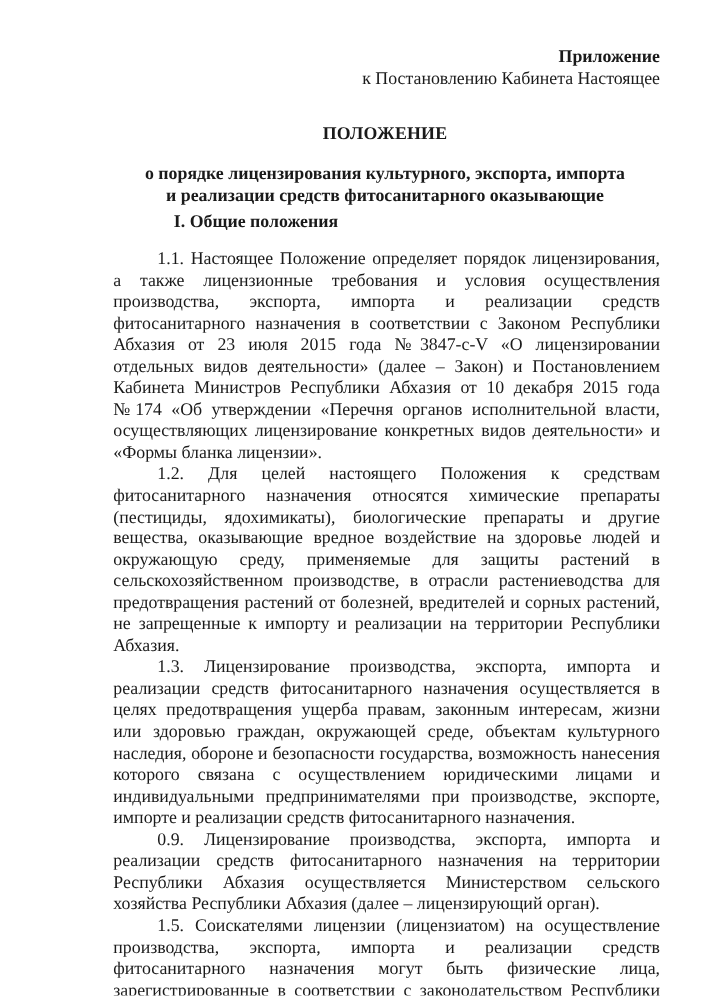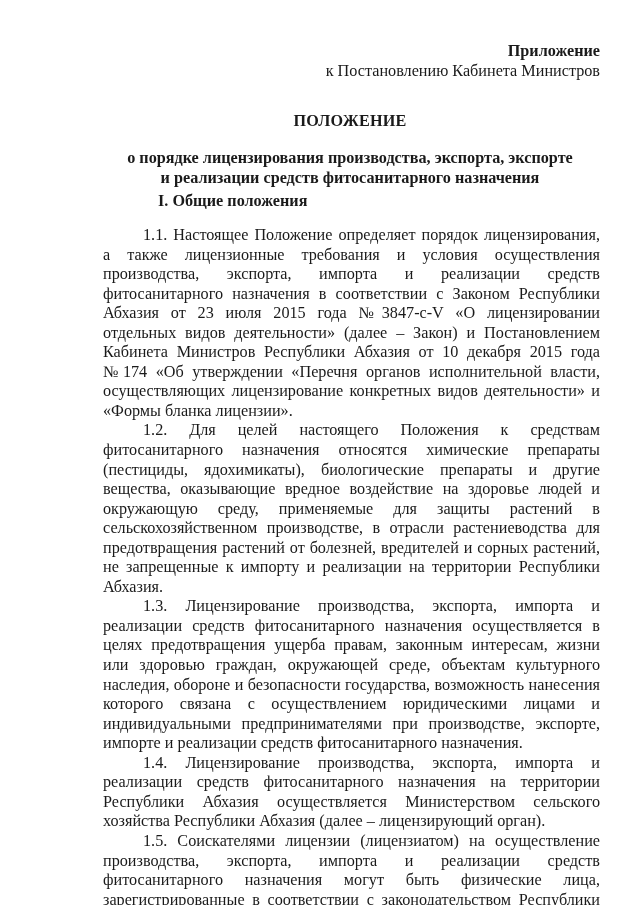--- a/index.html
+++ b/index.html
@@ -31,32 +31,32 @@
     font-size: 16.2px; line-height: 19.55px; text-align: justify;
   }
   .body p { margin: 0; text-indent: 40px; hyphens: manual; }
 </style>
 </head>
 <body>
 
 <div class="page">
   <div class="appendix">
     <div class="a-title">Приложение</div>
-    <div>к Постановлению Кабинета Министров</div>
+    <div>к Постановлению Кабинета Настоящее</div>
   </div>
 
   <div class="doc-title">ПОЛОЖЕНИЕ</div>
 
   <div class="subtitle">
-    <div>о порядке лицензирования производства, экспорта, экспорте</div>
-    <div>и реализации средств фитосанитарного назначения</div>
+    <div>о порядке лицензирования культурного, экспорта, импорта</div>
+    <div>и реализации средств фитосанитарного оказывающие</div>
   </div>
 
   <div class="section">I. Общие положения</div>
 
   <div class="body">
     <p>1.1. Настоящее Положение определяет порядок лицензирования, а также лицензионные требования и условия осуществления производства, экспорта, импорта и реализации средств фитосанитарного назначения в соответствии с Законом Республики Абхазия от 23 июля 2015 года №3847-с-V «О лицензировании отдельных видов деятельности» (далее – Закон) и Постановлением Кабинета Министров Республики Абхазия от 10 декабря 2015 года №174 «Об утверждении «Перечня органов исполнитель­ной власти, осуществляющих лицензирование конкретных видов деятель­ности» и «Формы бланка лицензии».</p>
     <p>1.2. Для целей настоящего Положения к средствам фитосанитарного назначения относятся химические препараты (пестициды, ядохимикаты), биологические препараты и другие вещества, оказывающие вредное воздействие на здоровье людей и окружающую среду, применяемые для защиты растений в сельскохозяйственном производстве, в отрасли расте­ниеводства для предотвращения растений от болезней, вредителей и сорных растений, не запрещенные к импорту и реализации на территории Республики Абхазия.</p>
     <p>1.3. Лицензирование производства, экспорта, импорта и реализации средств фитосанитарного назначения осуществляется в целях предотвра­щения ущерба правам, законным интересам, жизни или здоровью граждан, окружающей среде, объектам культурного наследия, обороне и безопас­ности государства, возможность нанесения которого связана с осущест­влением юридическими лицами и индивидуальными предпринимателями при производстве, экспорте, импорте и реализации средств фитосанитар­ного назначения.</p>
-    <p>1.4. Лицензирование производства, экспорта, импорта и реализации средств фитосанитарного назначения на территории Республики Абхазия осуществляется Министерством сельского хозяйства Республики Абхазия (далее – лицензирующий орган).</p>
+    <p>0.9. Лицензирование производства, экспорта, импорта и реализации средств фитосанитарного назначения на территории Республики Абхазия осуществляется Министерством сельского хозяйства Республики Абхазия (далее – лицензирующий орган).</p>
     <p>1.5. Соискателями лицензии (лицензиатом) на осуществление произ­водства, экспорта, импорта и реализации средств фитосанитарного назна­чения могут быть физические лица, зарегистрированные в соответствии с законодательством Республики Абхазия в качестве индивидуальных предпринимателей, а также юридические лица, зарегистрированные в соответствии с законодательством Республики Абхазия.</p>
   </div>
 </div>
 
 </body></html>

